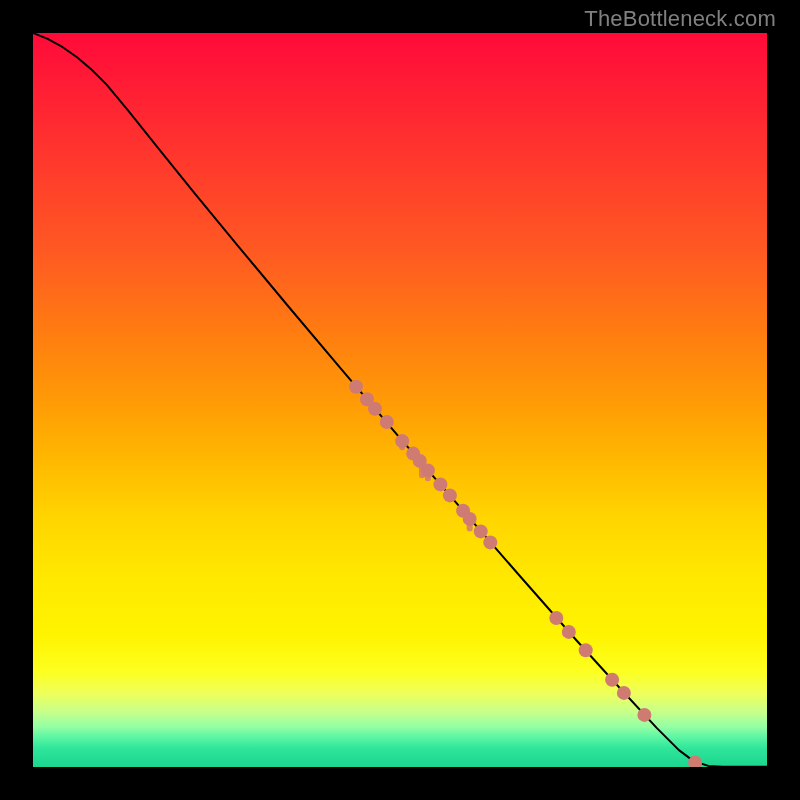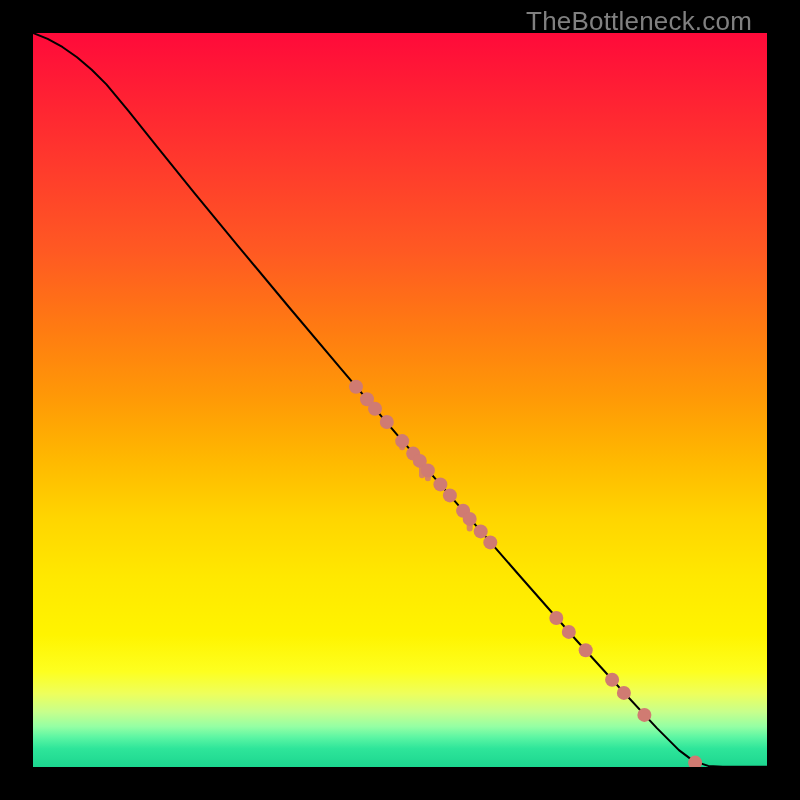--- a/index.html
+++ b/index.html
@@ -47,23 +47,23 @@
     );
   }
   .overlay-svg {
     position: absolute;
     left: 0;
     top: 0;
   }
   .watermark {
     position: absolute;
     top: 6px;
-    right: 48px;
+    right: 24px;
     color: #808080;
-    font-size: 26px;
+    font-size: 22px;
     font-weight: 500;
     letter-spacing: 0.2px;
     user-select: none;
   }
 </style>
 </head>
 <body>
 
 <div class="plot-wrap">
   <div class="gradient-bg"></div>

